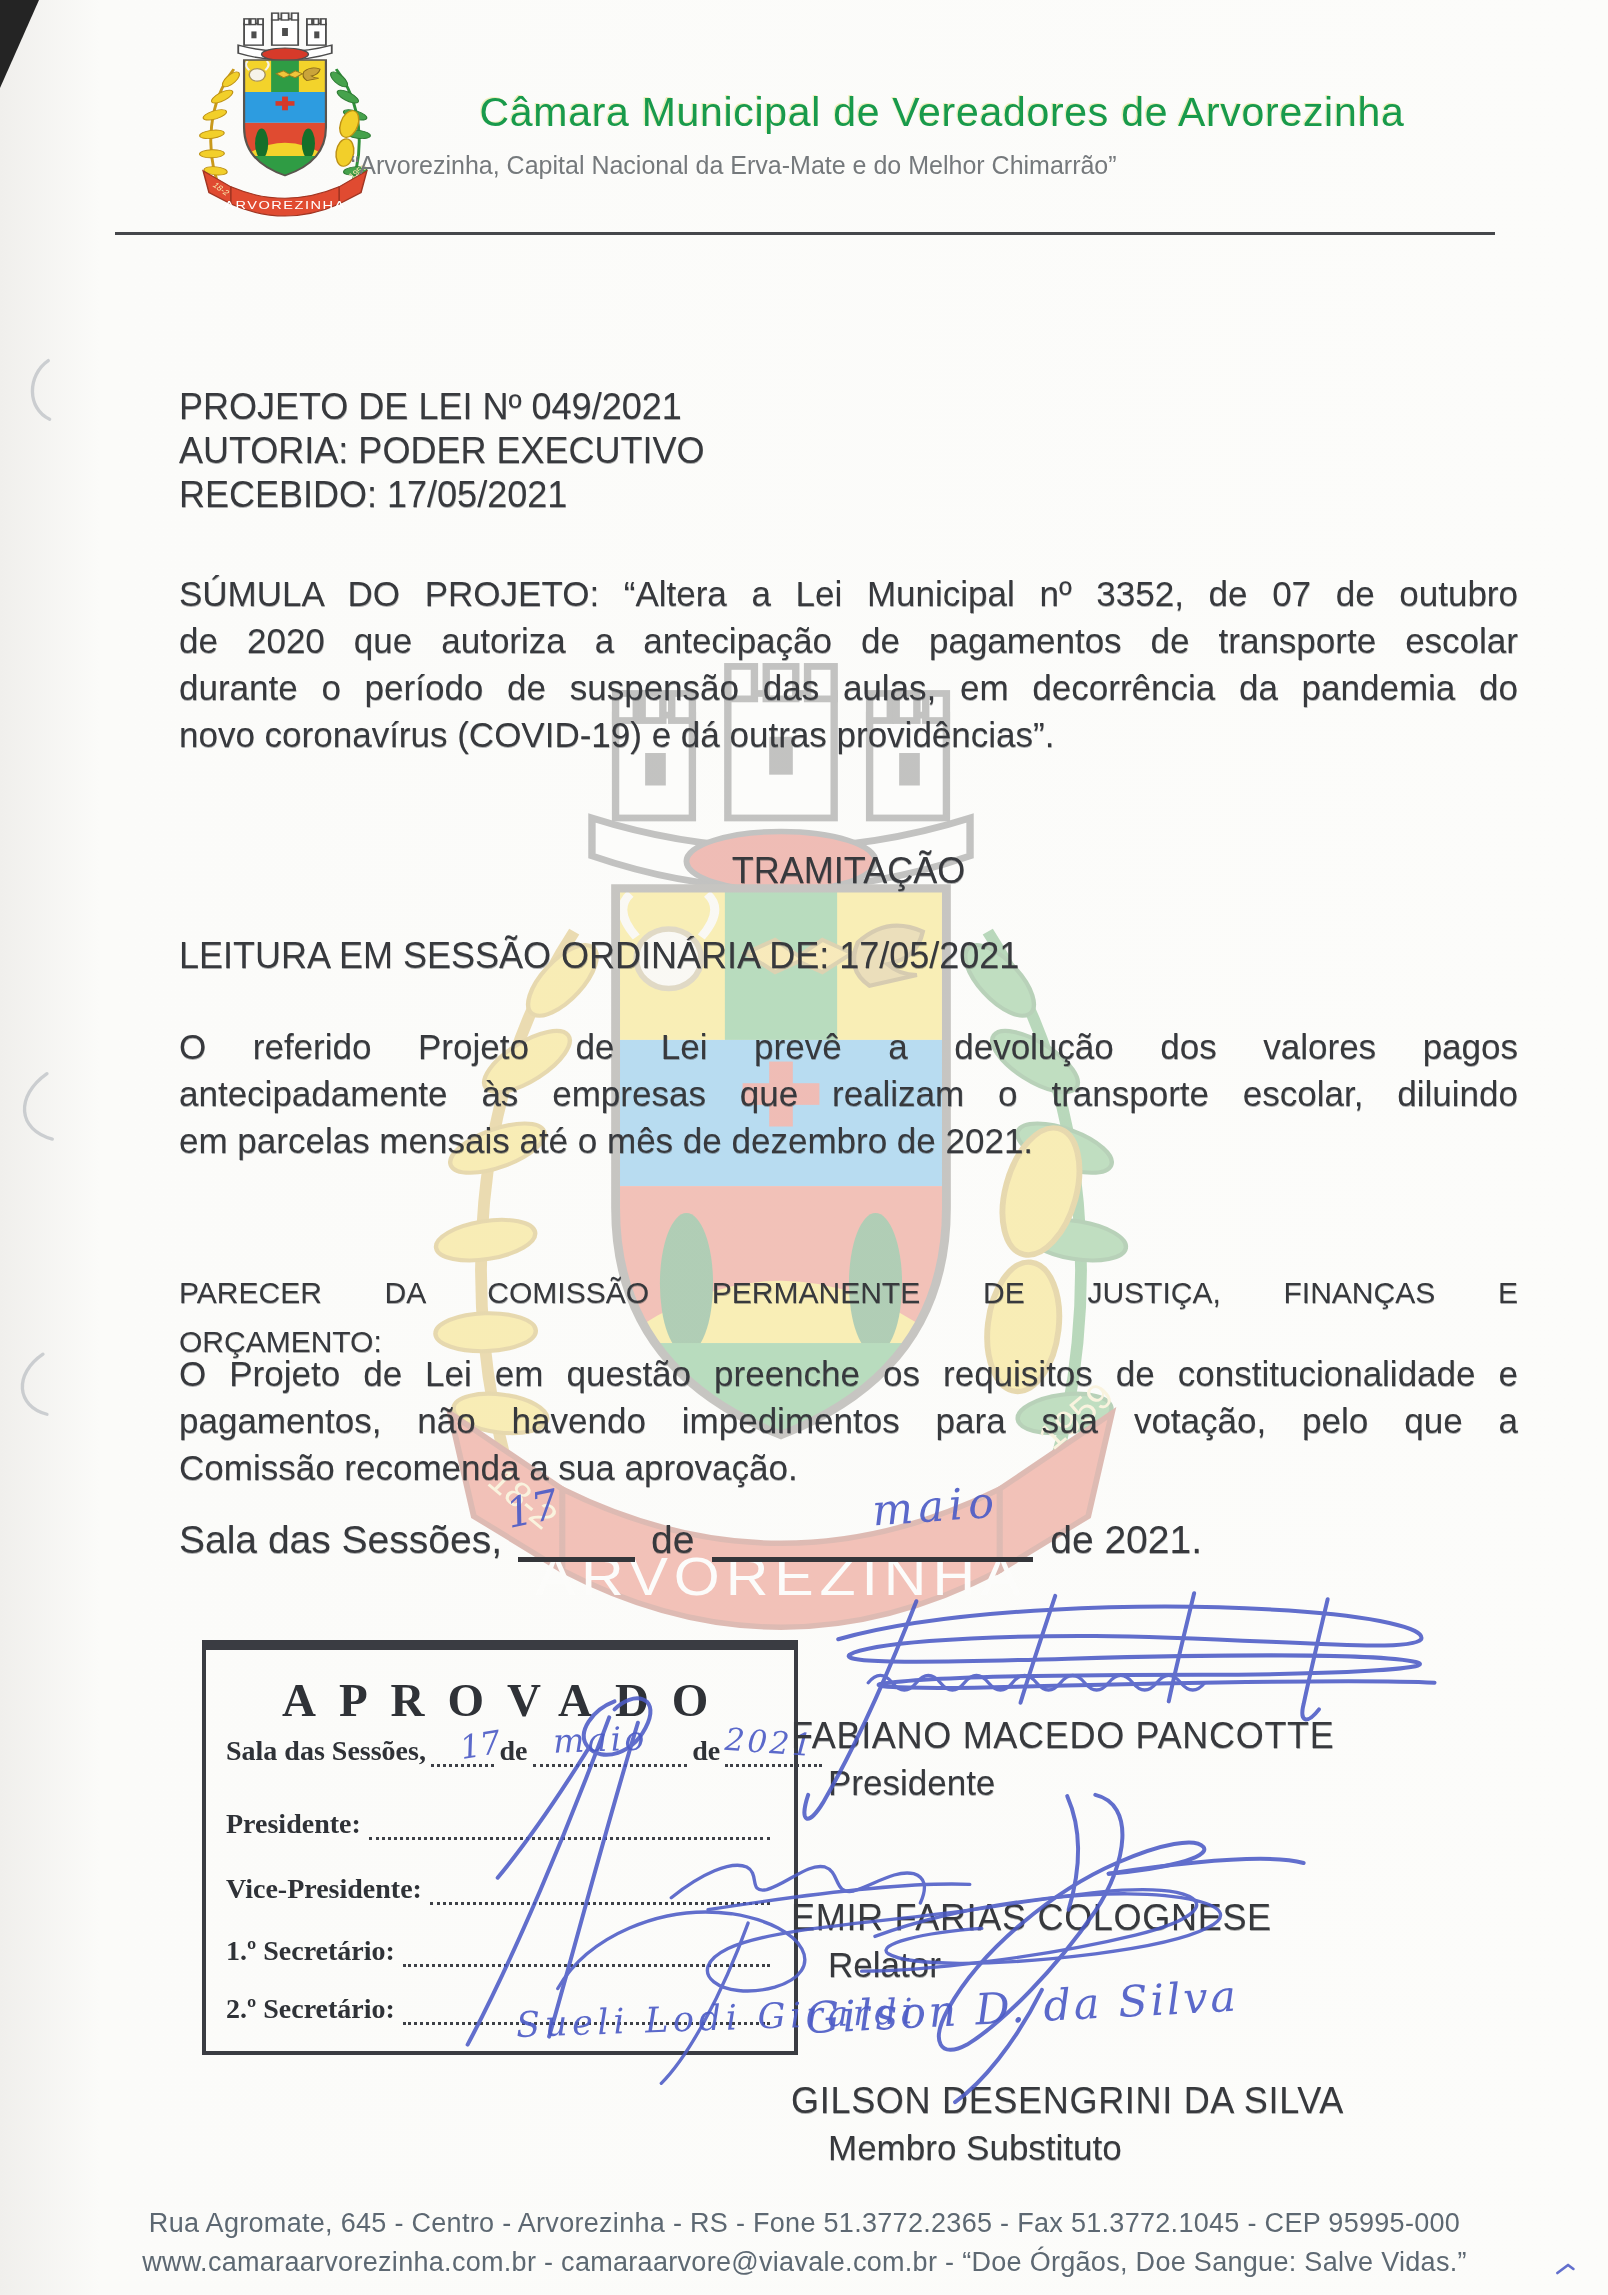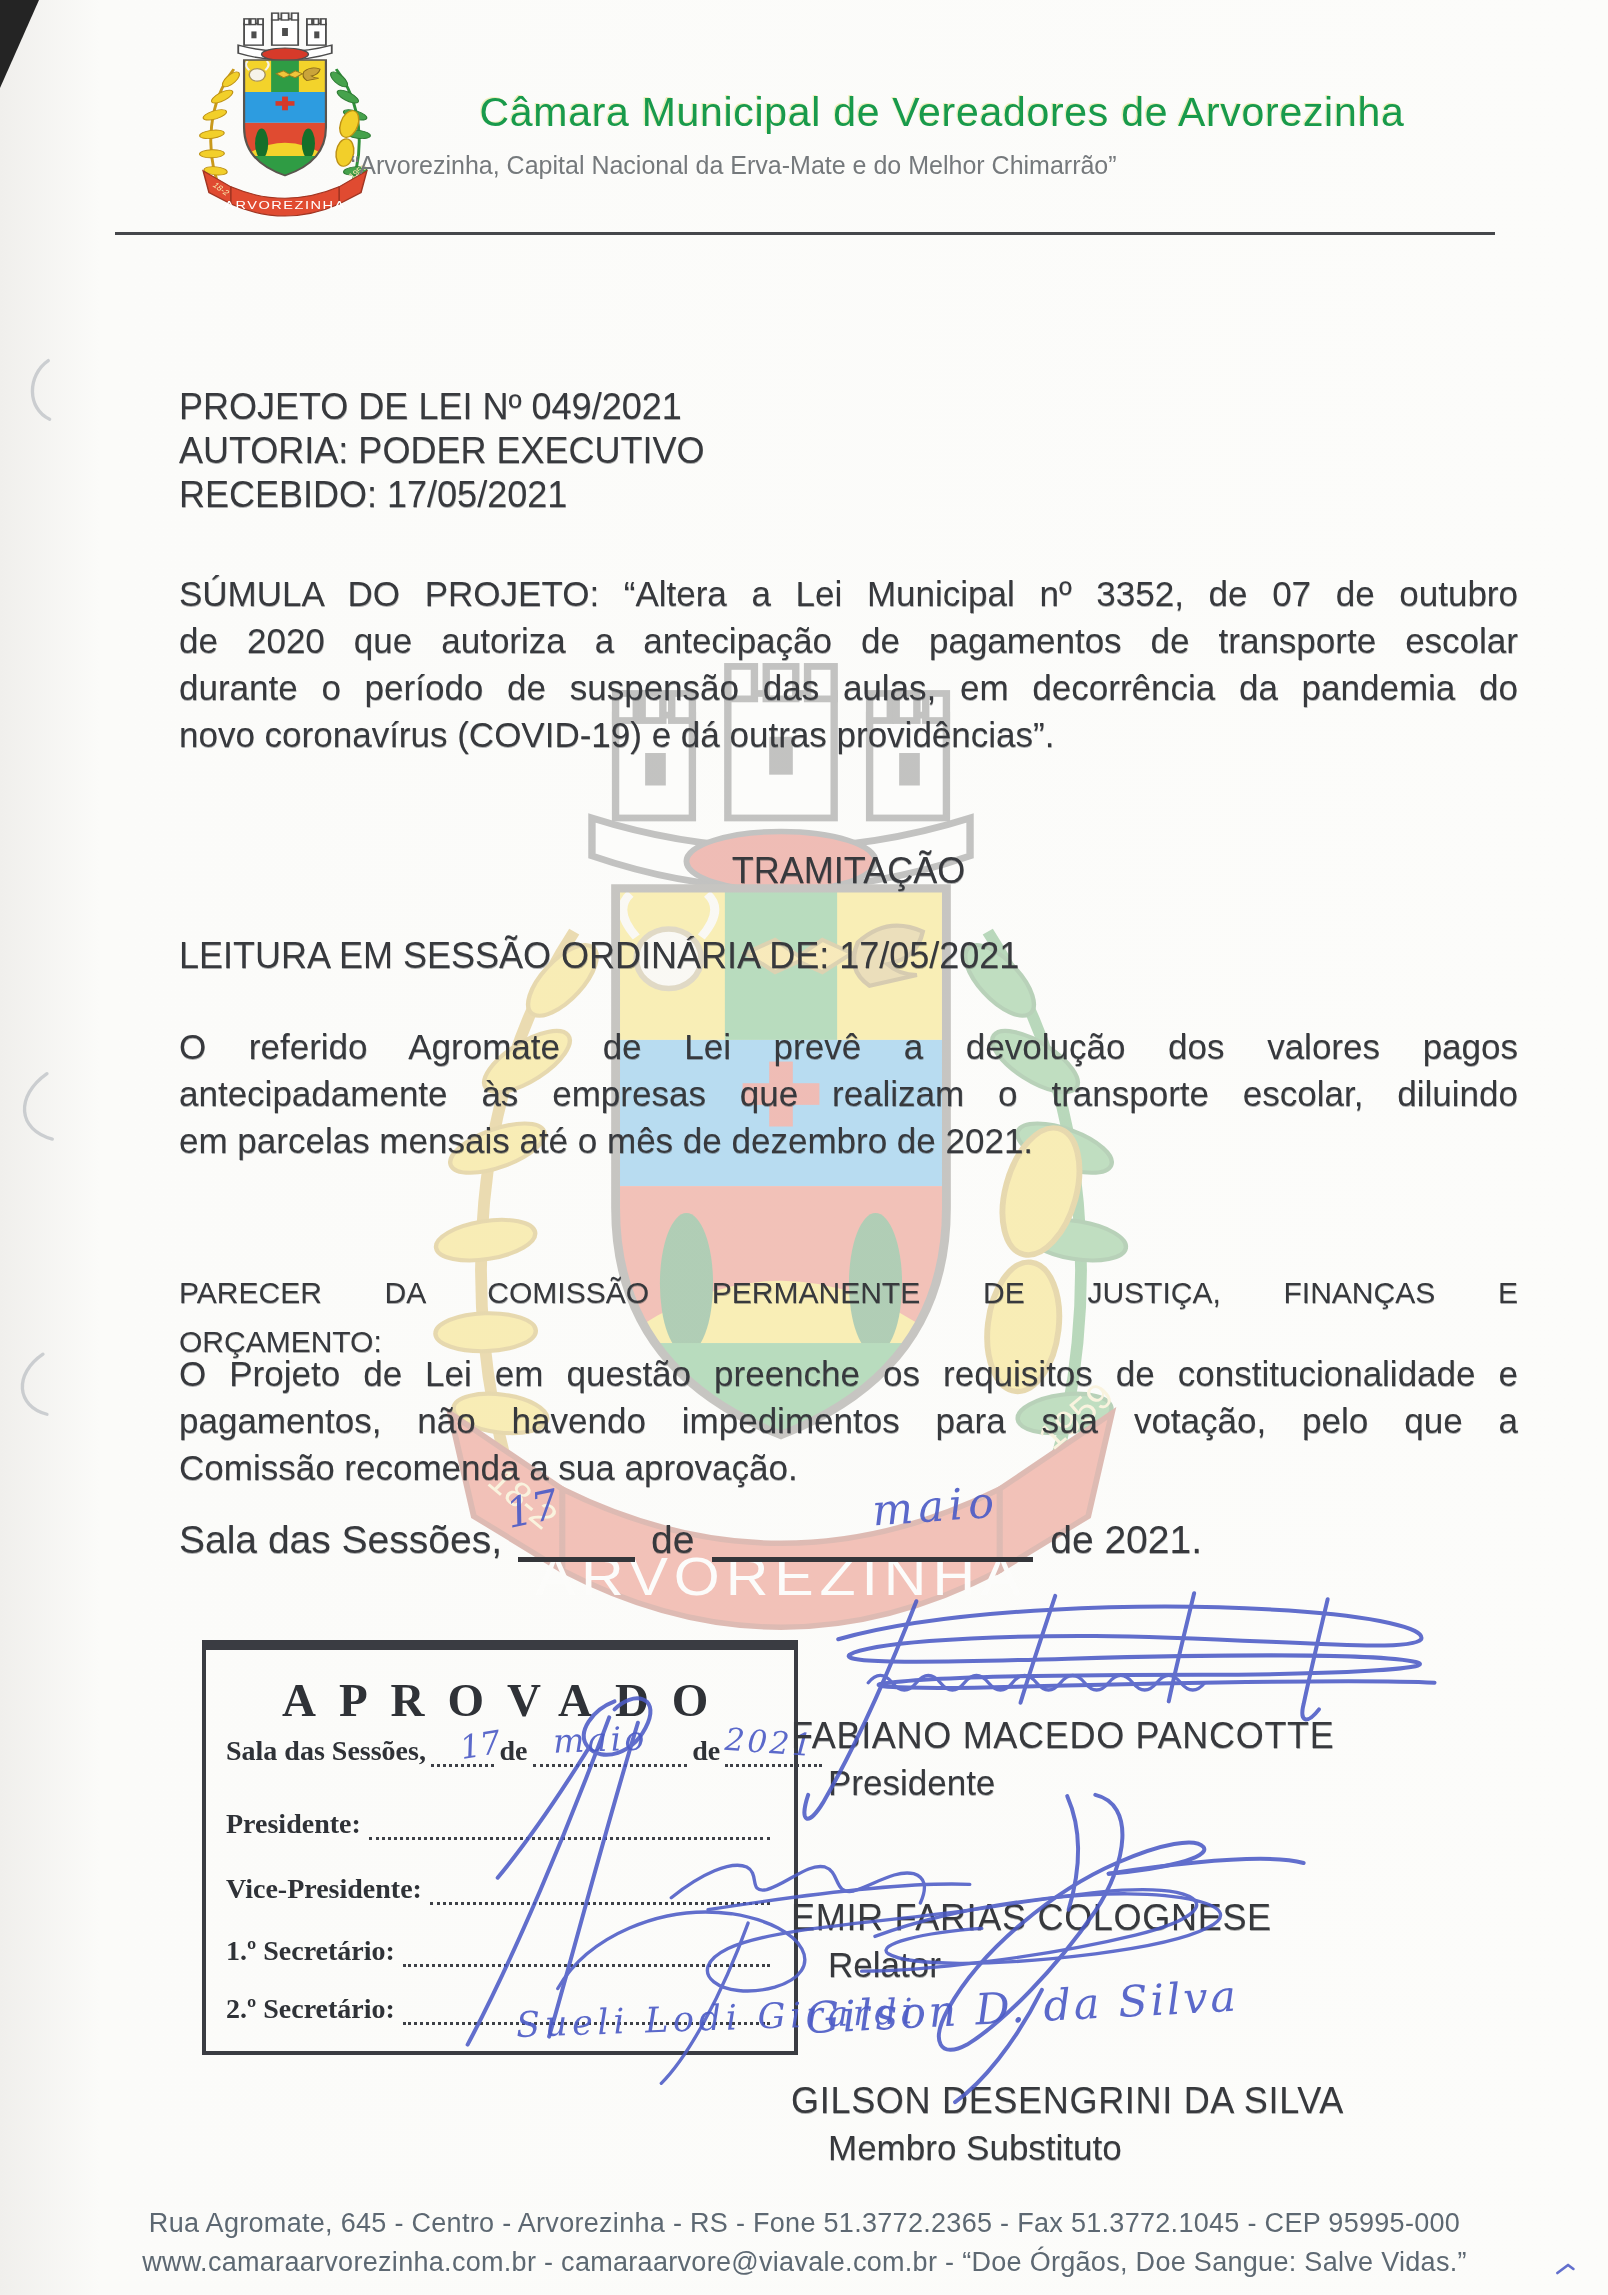--- a/index.html
+++ b/index.html
@@ -192,21 +192,21 @@
     <div class="jline">SÚMULA DO PROJETO: “Altera a Lei Municipal nº 3352, de 07 de outubro</div>
     <div class="jline">de 2020 que autoriza a antecipação de pagamentos de transporte escolar</div>
     <div class="jline">durante o período de suspensão das aulas, em decorrência da pandemia do</div>
     <div class="lline">novo coronavírus (COVID-19) e dá outras providências”.</div>
   </div>
 
   <div class="abs block h-tram doc-text">TRAMITAÇÃO</div>
   <div class="abs leitura doc-text">LEITURA EM SESSÃO ORDINÁRIA DE: 17/05/2021</div>
 
   <div class="abs block para1 doc-text">
-    <div class="jline">O referido Agromate de Lei prevê a devolução dos valores pagos</div>
+    <div class="jline">O referido Projeto de Lei prevê a devolução dos valores pagos</div>
     <div class="jline">antecipadamente às empresas que realizam o transporte escolar, diluindo</div>
     <div class="lline">em parcelas mensais até o mês de dezembro de 2021.</div>
   </div>
 
   <div class="abs block parecer doc-text">
     <div class="jline">PARECER DA COMISSÃO PERMANENTE DE JUSTIÇA, FINANÇAS E</div>
     <div class="lline">ORÇAMENTO:</div>
   </div>
 
   <div class="abs block para2 doc-text">

